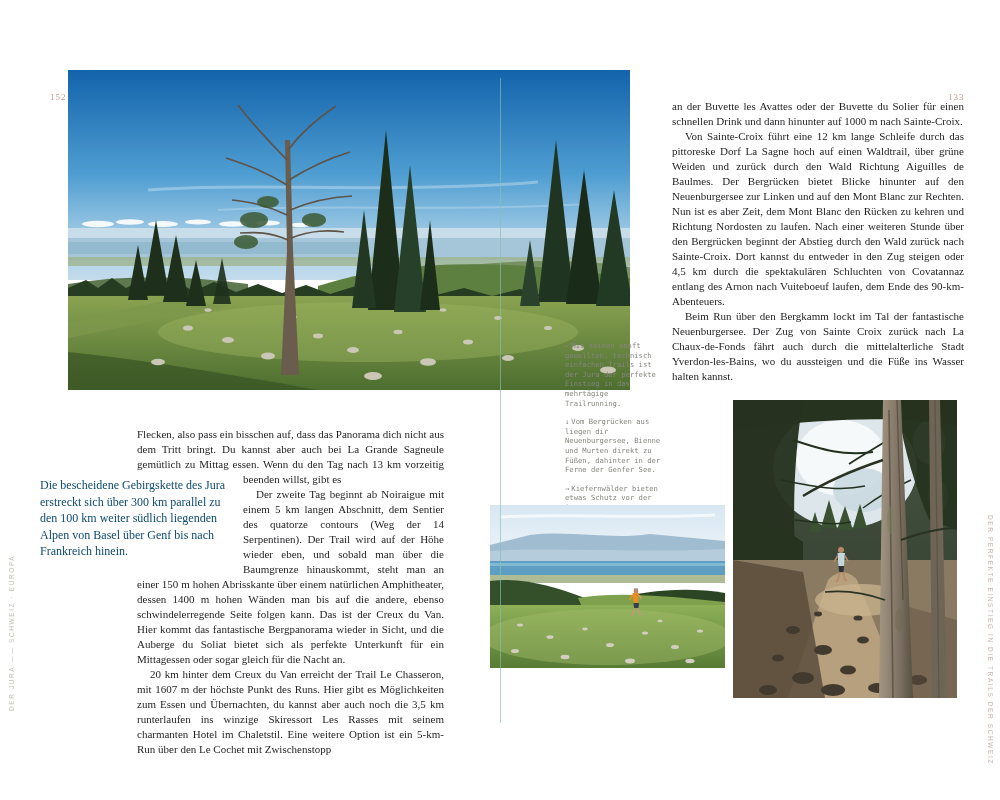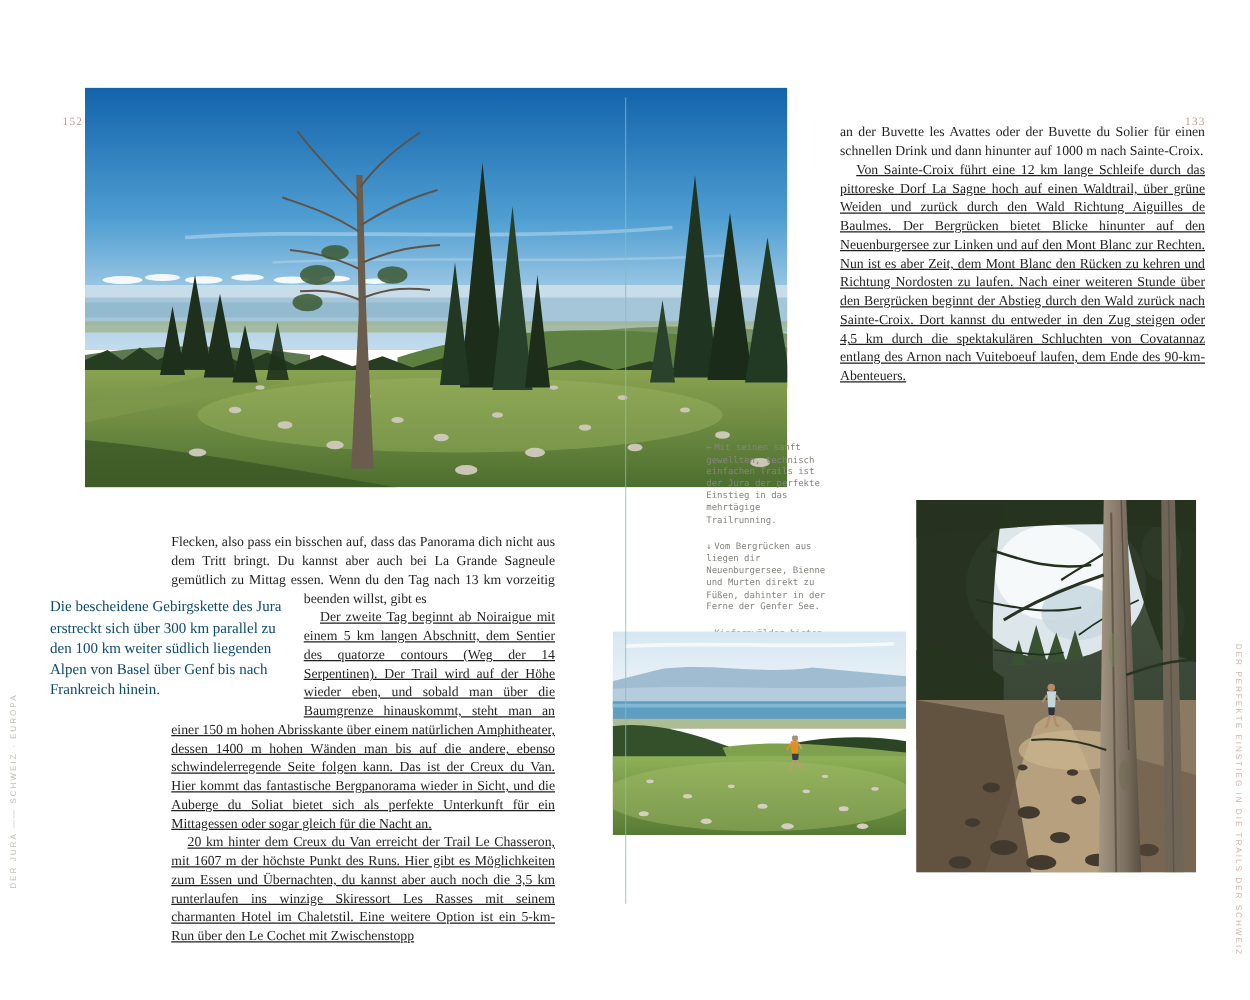--- a/index.html
+++ b/index.html
@@ -34,40 +34,40 @@
     left:500px;top:78px;width:1px;height:645px;
     background:rgba(134,190,176,0.65);z-index:40;
   }
 
   
   .bodycol{
     font-size:11px;line-height:15px;text-align:justify;
     hyphens:auto;-webkit-hyphens:auto;
   }
   .bodycol p{margin:0;}
-  .bodycol p.ind{text-indent:13px;text-decoration:underline;}
+  .bodycol p.ind{text-indent:13px;}
 
   .left-col{left:137px;top:427px;width:307px;}
   .right-col{left:672px;top:99px;width:292px;}
 
   
   .pull-quote{
     float:left;width:190px;margin-left:-97px;margin-right:13px;
     margin-top:5px;margin-bottom:16px;
     font-size:12px;line-height:16.5px;text-align:left;
     color:#0c4a6e;text-indent:0;
   }
 
   
   .captions{
     left:565px;top:341px;width:101px;
     font-family:"DejaVu Sans Mono", monospace;
     font-size:7.2px;line-height:9.6px;color:#85857f;text-align:left;
   }
-  .caption{margin:12px 0 9px 0;}
+  .caption{margin:0 0 9px 0;}
   .caption .arrow{margin-right:2px;}
 
   
   .photo{display:block;overflow:hidden;}
   .photo svg{display:block;}
   .photo-main{left:68px;top:70px;width:562px;height:320px;}
   .photo-meadow{left:490px;top:505px;width:235px;height:163px;}
   .photo-forest{left:733px;top:400px;width:224px;height:298px;}
 </style>
 </head>
@@ -192,20 +192,21 @@
   <p><span>Flecken, also pass ein bisschen auf, dass das Panorama dich nicht aus dem Tritt bringt. Du kannst aber auch bei La Grande Sagneule gemütlich zu Mittag essen. Wenn du den Tag nach 13&nbsp;km vorzeitig beenden willst, gibt es</span>
     <span class="pull-quote">Die bescheidene Gebirgskette des Jura erstreckt sich über 300&nbsp;km parallel zu den 100&nbsp;km weiter südlich liegenden Alpen von Basel über Genf bis nach Frankreich hinein.</span>
     </p>
   <p class="ind">Der zweite Tag beginnt ab Noiraigue mit einem 5&nbsp;km langen Abschnitt, dem Sentier des quatorze contours (Weg der 14 Serpentinen). Der Trail wird auf der Höhe wieder eben, und sobald man über die Baumgrenze hinauskommt, steht man an einer 150&nbsp;m hohen Abrisskante über einem natürlichen Amphitheater, dessen 1400&nbsp;m hohen Wänden man bis auf die andere, ebenso schwindelerregende Seite folgen kann. Das ist der Creux du Van. Hier kommt das fantastische Bergpanorama wieder in Sicht, und die Auberge du Soliat bietet sich als perfekte Unterkunft für ein Mittagessen oder sogar gleich für die Nacht an.</p>
   <p class="ind">20&nbsp;km hinter dem Creux du Van erreicht der Trail Le Chasseron, mit 1607&nbsp;m der höchste Punkt des Runs. Hier gibt es Möglichkeiten zum Essen und Übernachten, du kannst aber auch noch die 3,5&nbsp;km runterlaufen ins winzige Skiressort Les Rasses mit seinem charmanten Hotel im Chaletstil. Eine weitere Option ist ein 5-km-Run über den Le Cochet mit Zwischenstopp</p>
 </div>
 
 <div class="abs bodycol right-col">
   <p>an der Buvette les Avattes oder der Buvette du Solier für einen schnellen Drink und dann hinunter auf 1000&nbsp;m nach Sainte-Croix.</p>
   <p class="ind">Von Sainte-Croix führt eine 12&nbsp;km lange Schleife durch das pittoreske Dorf La Sagne hoch auf einen Waldtrail, über grüne Weiden und zurück durch den Wald Richtung Aiguilles de Baulmes. Der Bergrücken bietet Blicke hinunter auf den Neuenburgersee zur Linken und auf den Mont Blanc zur Rechten. Nun ist es aber Zeit, dem Mont Blanc den Rücken zu kehren und Richtung Nordosten zu laufen. Nach einer weiteren Stunde über den Bergrücken beginnt der Abstieg durch den Wald zurück nach Sainte-Croix. Dort kannst du entweder in den Zug steigen oder 4,5&nbsp;km durch die spektakulären Schluchten von Covatannaz entlang des Arnon nach Vuiteboeuf laufen, dem Ende des 90-km-Abenteuers.</p>
+  <p class="ind">Beim Run über den Bergkamm lockt im Tal der fantastische Neuenburgersee. Der Zug von Sainte Croix zurück nach La Chaux-de-Fonds fährt auch durch die mittelalterliche Stadt Yverdon-les-Bains, wo du aussteigen und die Füße ins Wasser halten kannst.</p>
 </div>
 
 <div class="abs captions">
   <p class="caption"><span class="arrow">←</span><span>Mit seinen sanft gewellten, technisch einfachen Trails ist der Jura der perfekte Einstieg in das mehrtägige Trailrunning.</span></p>
   <p class="caption"><span class="arrow">↓</span><span>Vom Bergrücken aus liegen dir Neuenburgersee, Bienne und Murten direkt zu Füßen, dahinter in der Ferne der Genfer See.</span></p>
   <p class="caption"><span class="arrow">→</span><span>Kiefernwälder bieten etwas Schutz vor der Sonne.</span></p>
 </div>
 
 <div class="abs photo photo-meadow">
 <svg width="235" height="163" viewBox="0 0 235 163" xmlns="http://www.w3.org/2000/svg">

